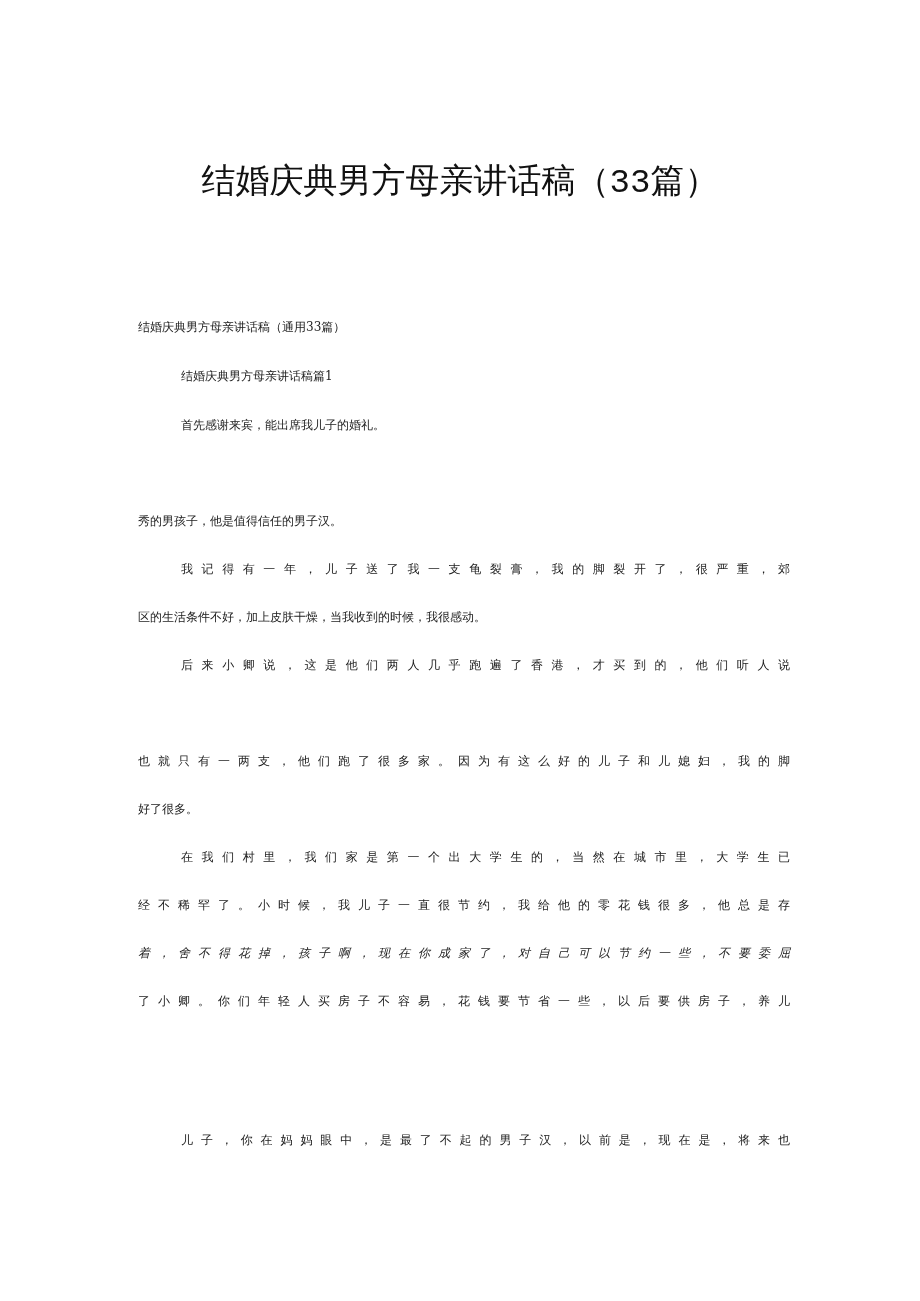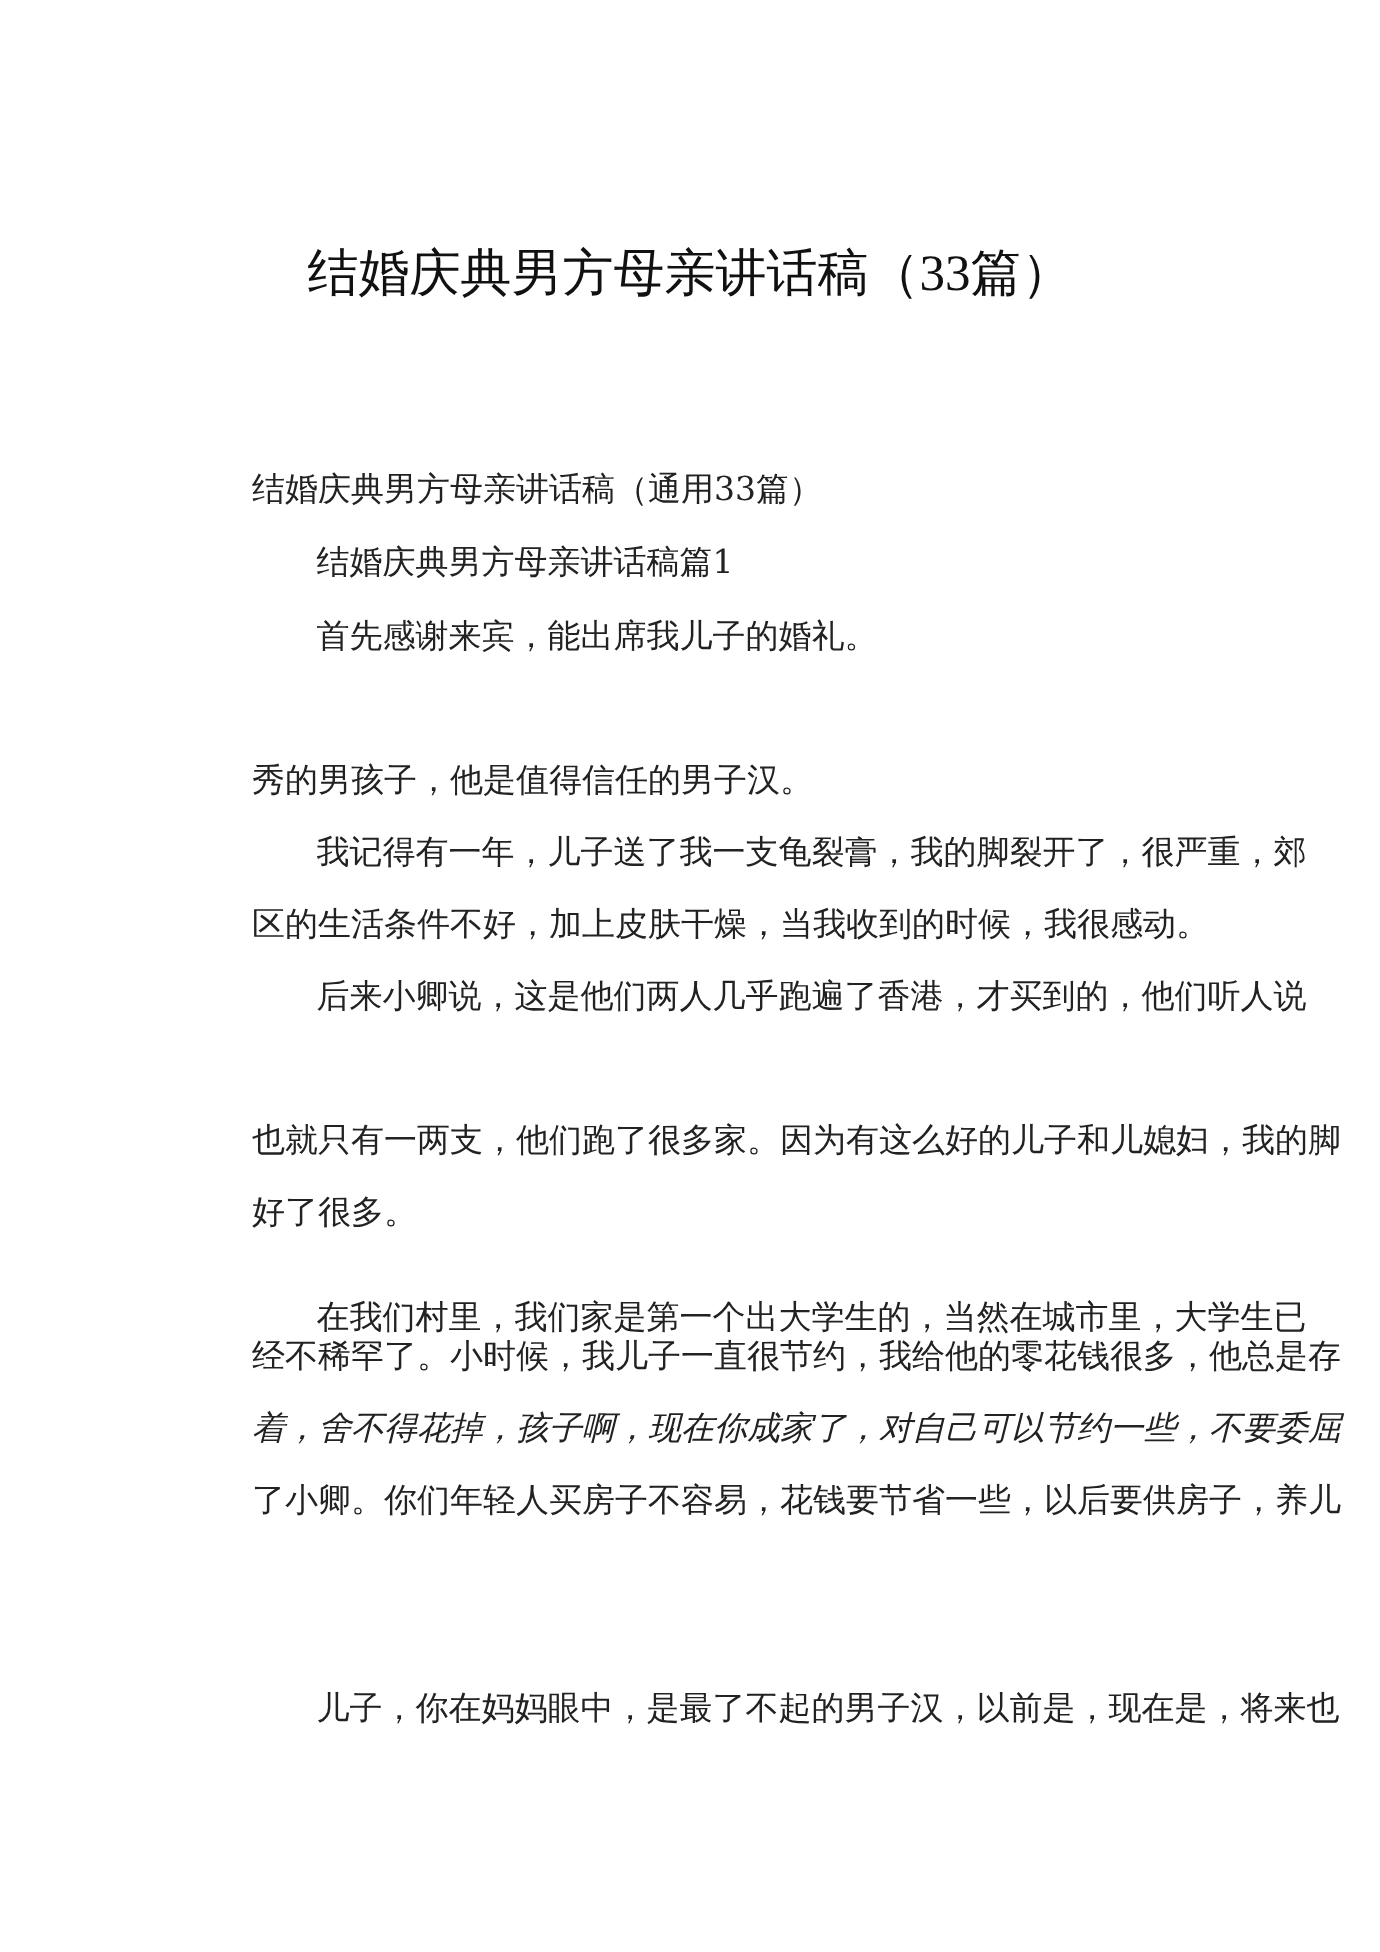--- a/index.html
+++ b/index.html
@@ -1,27 +1,27 @@
 <!DOCTYPE html>
 <html><head>
 <meta charset="utf-8">
 <style>
   html, body { margin: 0; padding: 0; background: #ffffff; }
   body { width: 920px; height: 1301px; position: relative; overflow: hidden; color: #1a1a1a; }
   .page { position: absolute; left: 0; top: 0; width: 920px; height: 1301px; background: #fff; }
   .title {
     position: absolute; left: 0; width: 920px; top: 160px;
     text-align: center;
-    font-family: Liberation Serif, serif;
+    font-family: Liberation Mono, monospace;
     font-size: 34px; line-height: 46px; color: #111; letter-spacing: 0px;
   }
   .line {
     position: absolute; left: 138px; white-space: nowrap;
     font-family: "DejaVu Serif", "Liberation Serif", serif;
-    font-size: 22px; line-height: 24px; color: #222; margin-left: 30px;
+    font-size: 12px; line-height: 24px; color: #222;
   }
   .indent { left: 181px; }
   .justify { width: 652px; text-align: justify; text-align-last: justify; }
   .justify.indent { width: 609px; }
 </style>
 </head>
 <body>
 
 <div class="page">
   <div class="title">结婚庆典男方母亲讲话稿（33篇）</div>
@@ -33,19 +33,19 @@
 
   <div class="line" style="top:509px;">秀的男孩子，他是值得信任的男子汉。</div>
 
   <div class="line indent justify" style="top:557px;">我记得有一年，儿子送了我一支龟裂膏，我的脚裂开了，很严重，郊</div>
   <div class="line indent justify" style="top:653px;">后来小卿说，这是他们两人几乎跑遍了香港，才买到的，他们听人说</div>
 
   <div class="line" style="top:605px;">区的生活条件不好，加上皮肤干燥，当我收到的时候，我很感动。</div>
   <div class="line justify" style="top:749px;">也就只有一两支，他们跑了很多家。因为有这么好的儿子和儿媳妇，我的脚</div>
   <div class="line" style="top:797px;">好了很多。</div>
 
-  <div class="line indent justify" style="top:867px;">在我们村里，我们家是第一个出大学生的，当然在城市里，大学生已</div>
+  <div class="line indent justify" style="top:845px;">在我们村里，我们家是第一个出大学生的，当然在城市里，大学生已</div>
   <div class="line justify" style="top:893px;">经不稀罕了。小时候，我儿子一直很节约，我给他的零花钱很多，他总是存</div>
   <div class="line justify" style="top:941px;font-style:italic;">着，舍不得花掉，孩子啊，现在你成家了，对自己可以节约一些，不要委屈</div>
   <div class="line justify" style="top:989px;">了小卿。你们年轻人买房子不容易，花钱要节省一些，以后要供房子，养儿</div>
 
   <div class="line indent justify" style="top:1128px;">儿子，你在妈妈眼中，是最了不起的男子汉，以前是，现在是，将来也</div>
 </div>
 
 </body></html>

